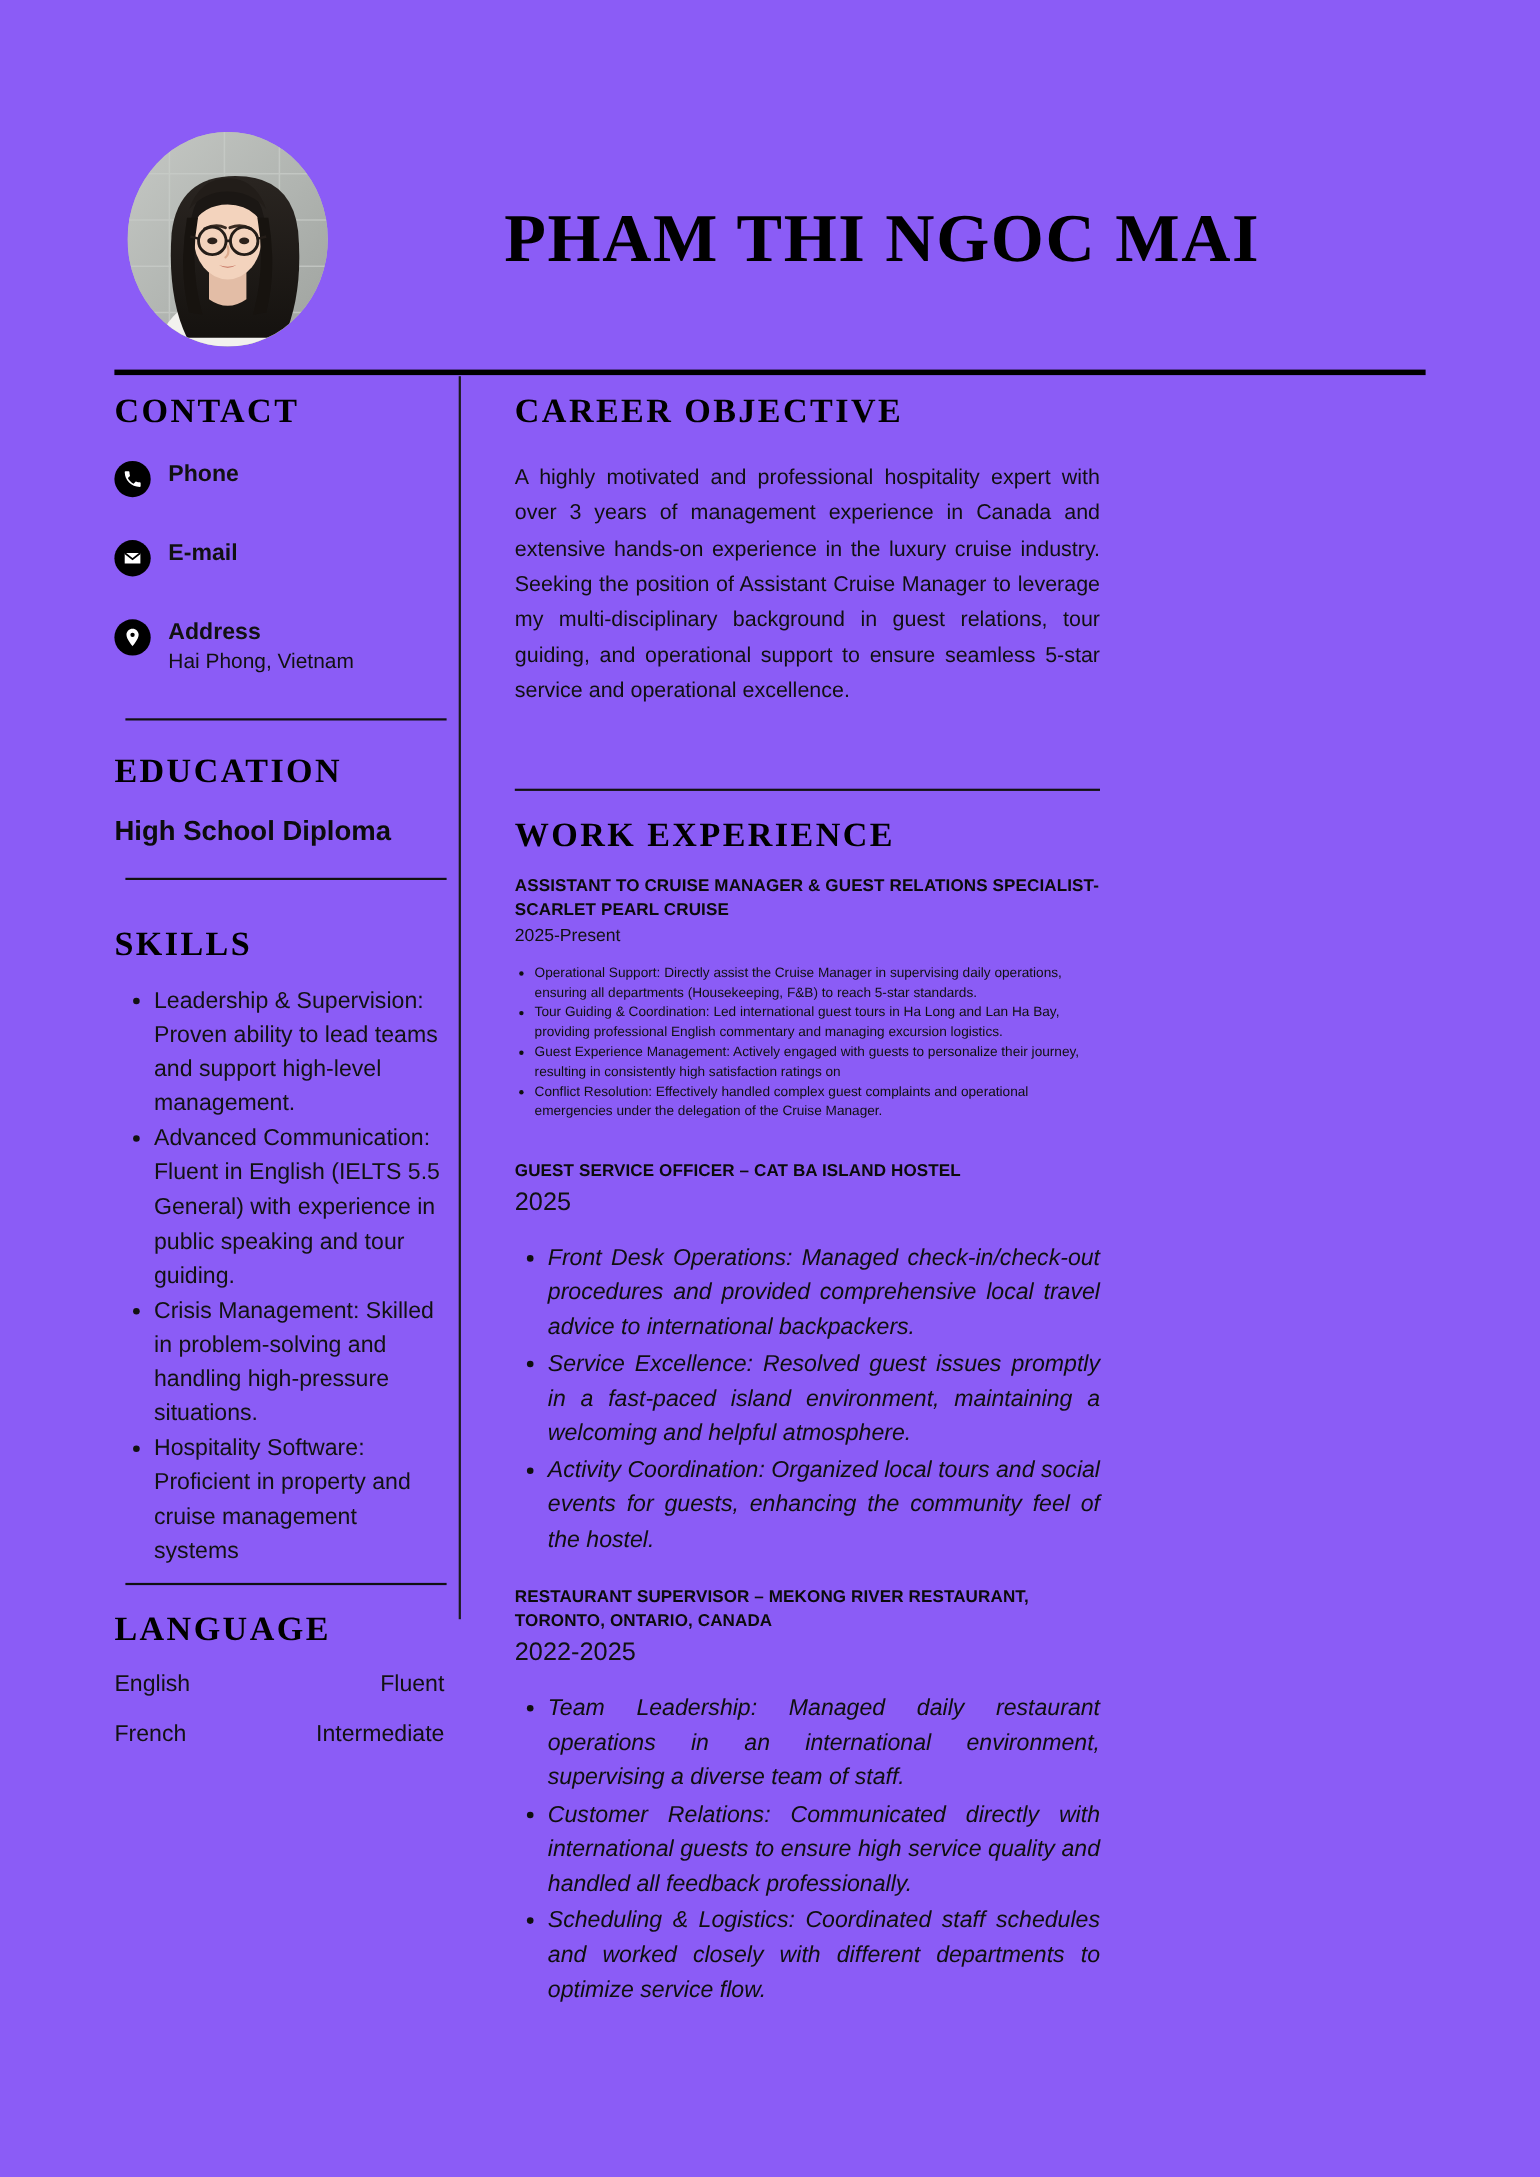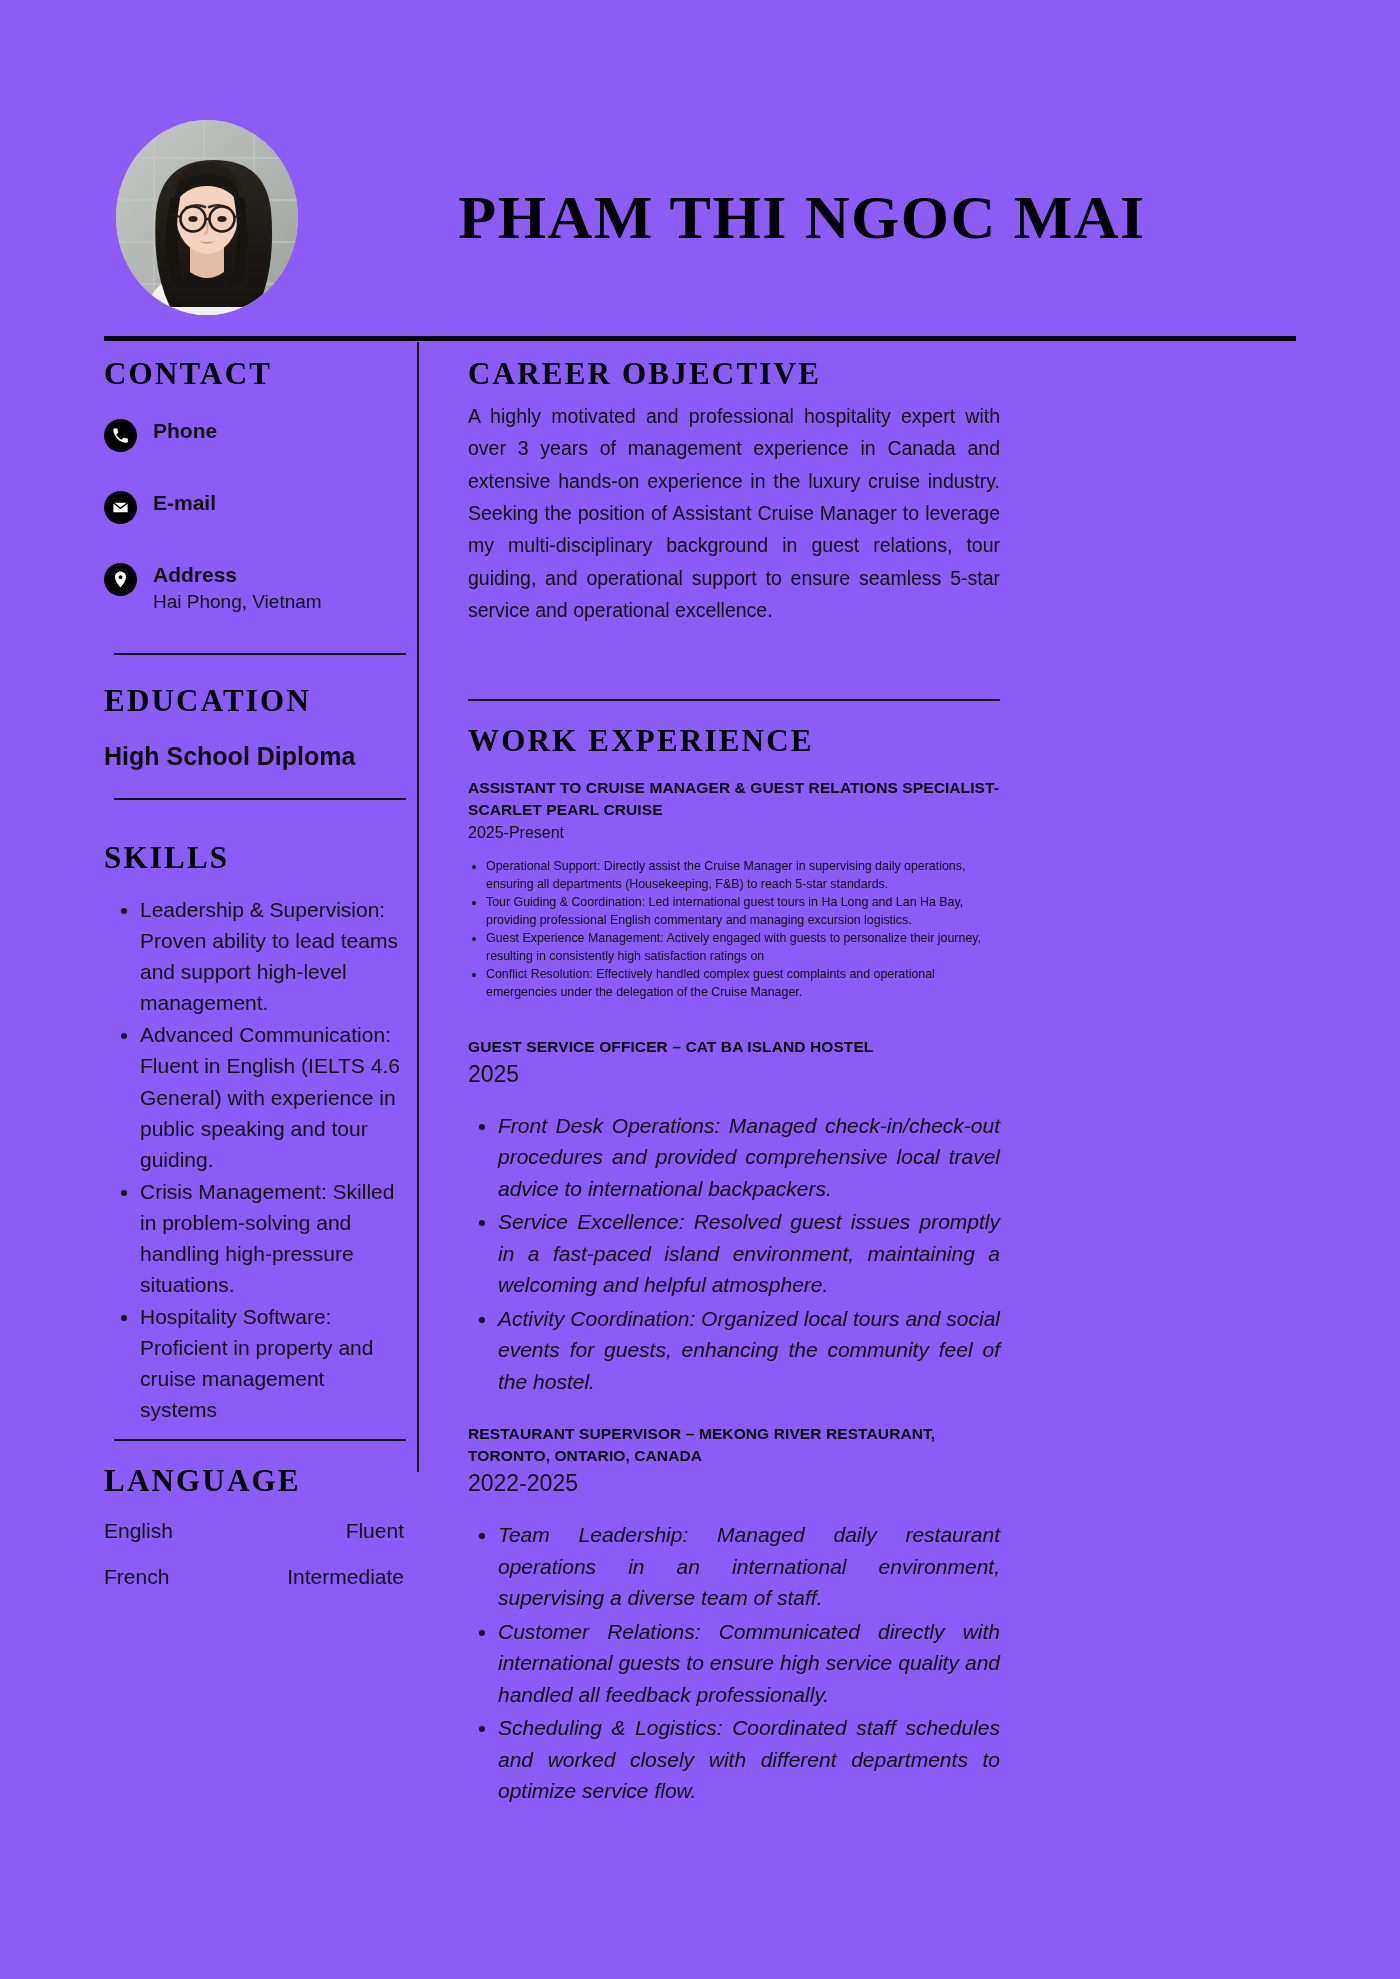--- a/index.html
+++ b/index.html
@@ -171,21 +171,21 @@
 
   
   .right-col {
     position: absolute;
     left: 468px;
     top: 356px;
     width: 532px;
   }
 
   .objective-text {
-    margin-top: 8px;
+    margin-top: 26px;
     font-size: 19.5px;
     line-height: 1.66;
     text-align: justify;
     color: #101010;
   }
 
   .we-rule {
     height: 2px;
     background: #111;
     width: 532px;
@@ -361,21 +361,21 @@
       <h2 class="sec-title">EDUCATION</h2>
       <div class="edu-item">High School Diploma</div>
     </div>
 
     <div class="thin-rule" style="margin-top:26px;"></div>
 
     <div class="skills-block">
       <h2 class="sec-title">SKILLS</h2>
       <ul class="skills-list">
         <li>Leadership &amp; Supervision: Proven ability to lead teams and support high-level management.</li>
-        <li>Advanced Communication: Fluent in English (IELTS 4.6 General) with experience in public speaking and tour guiding.</li>
+        <li>Advanced Communication: Fluent in English (IELTS 5.5 General) with experience in public speaking and tour guiding.</li>
         <li>Crisis Management: Skilled in problem-solving and handling high-pressure situations.</li>
         <li>Hospitality Software: Proficient in property and cruise management systems</li>
       </ul>
     </div>
 
     <div class="thin-rule" style="margin-top:14px;"></div>
 
     <div class="lang-block">
       <h2 class="sec-title">LANGUAGE</h2>
       <div class="lang-rows">

